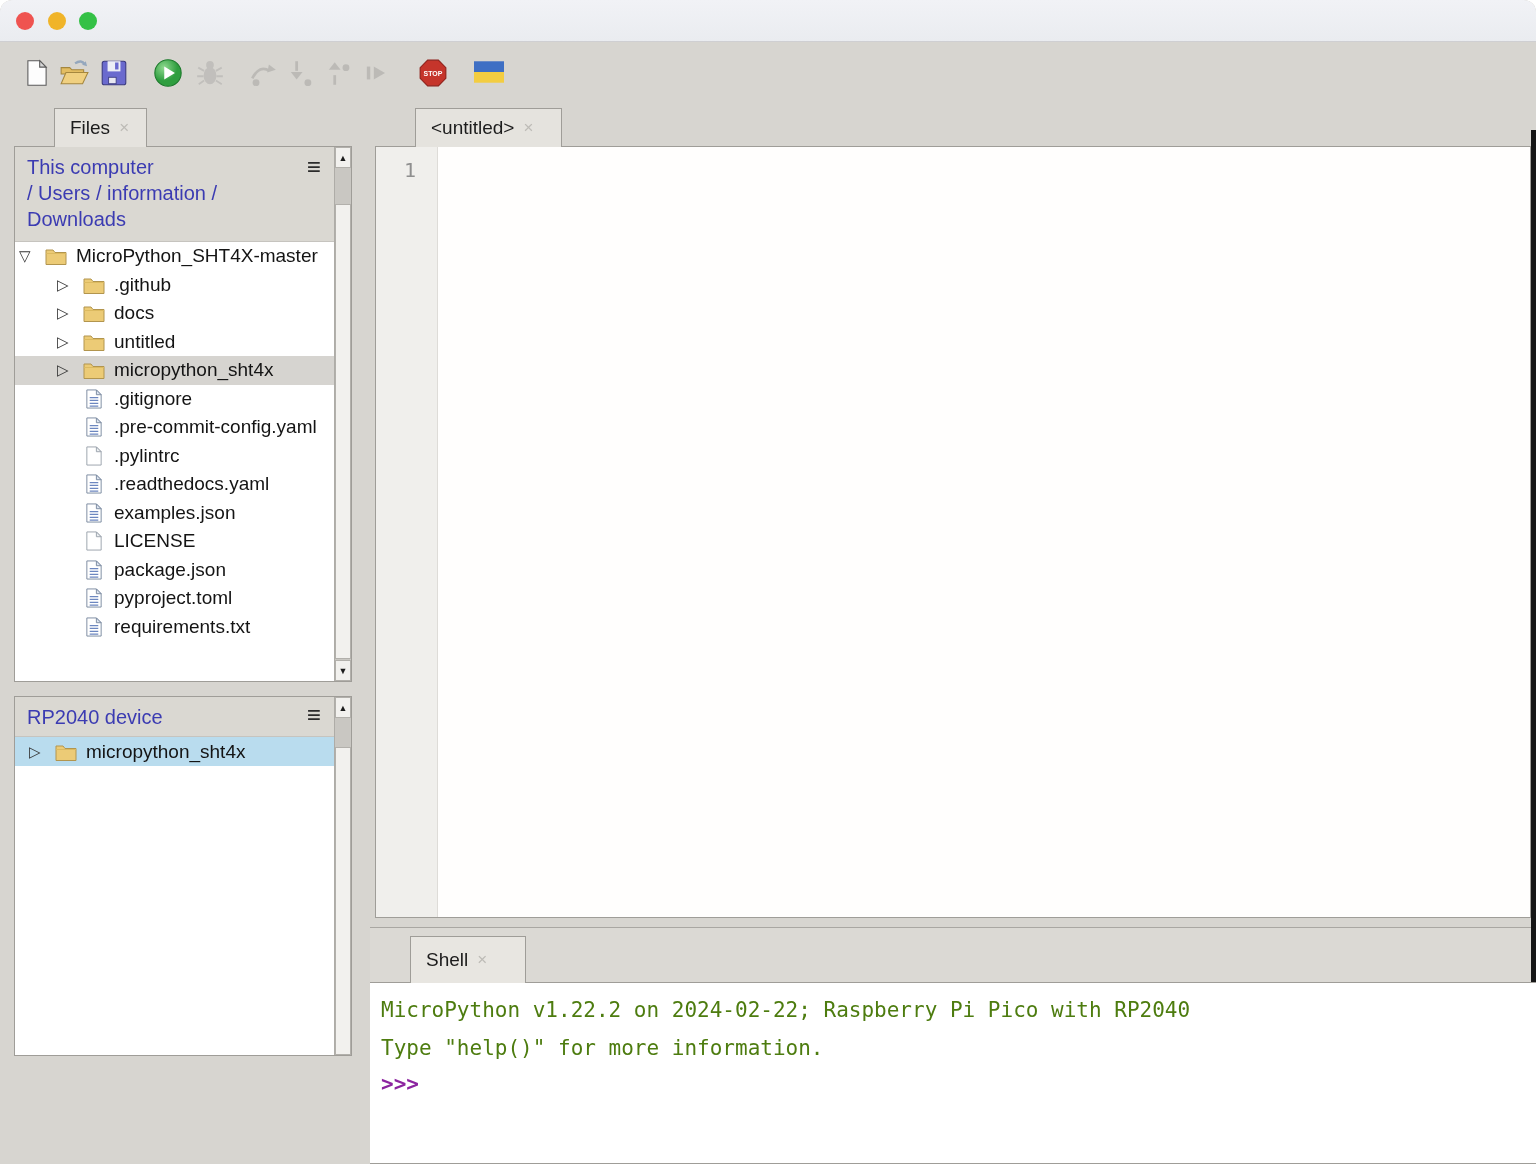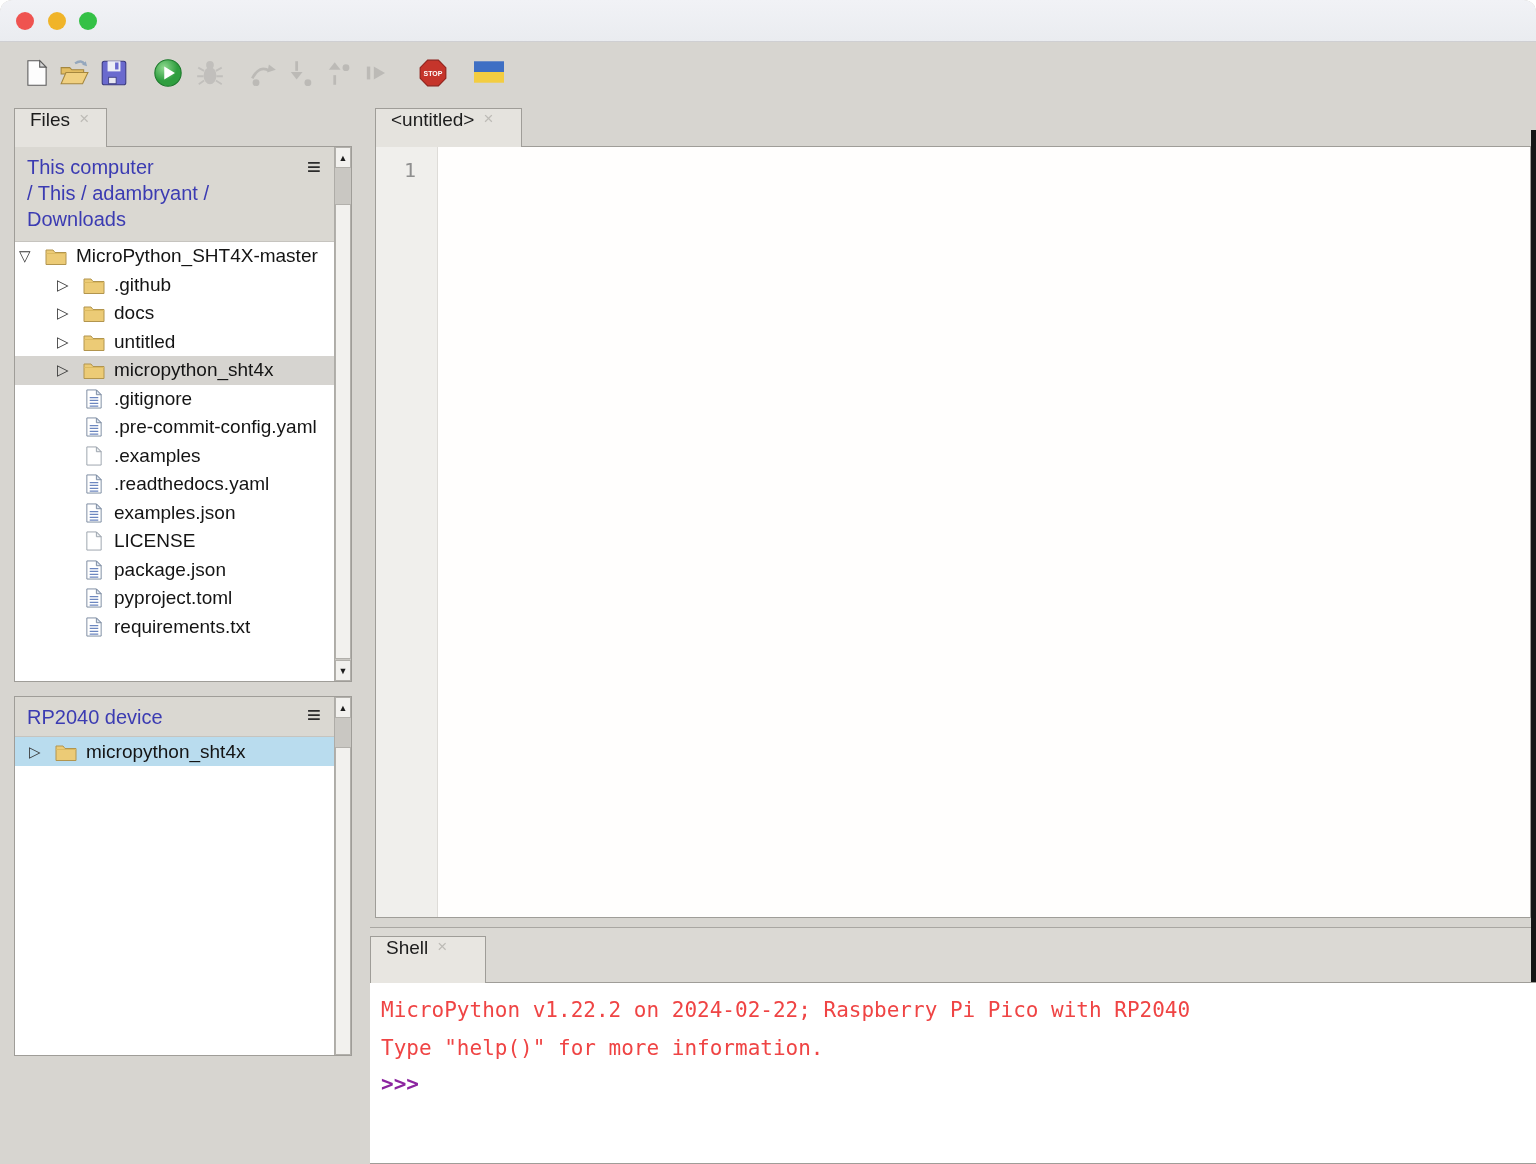--- a/index.html
+++ b/index.html
@@ -19,22 +19,22 @@
   .tl.green  { left:79px; background:#34c146; }
 
   
   #toolbar { position:absolute; left:0; top:43px; width:1536px; height:64px; }
   .tbtn { position:absolute; top:15px; width:30px; height:30px; }
   .tbtn svg { width:100%; height:100%; display:block; }
   .tbtn.disabled { opacity:.28; filter:grayscale(1); }
 
   
   .tab { position:absolute; background:#e5e3de; border:1px solid #9f9d98; border-bottom:none;
-         font-size:19px; color:#1c1c1c; display:flex; align-items:flex-start; padding:0 12px 0 15px;
-         z-index:3; }
+         font-size:19px; color:#1c1c1c; display:flex; align-items:center; padding:0 12px 0 15px;
+         z-index:3;margin-left:40px; }
   .tab .closex { margin-left:9px; color:#bdbbb6; font-size:17px; }
   .panel-body { position:absolute; background:#ffffff; border:1px solid #9f9d98; z-index:1; }
 
   
   #files-tab  { left:14px; top:108px; width:93px; height:39px; }
   #files-body { left:14px; top:146px; width:338px; height:536px; overflow:hidden; }
   .pane-header { background:#dad8d2; border-bottom:1px solid #c6c4bf; position:relative; }
   #files-header { padding:7px 40px 9px 12px; font-size:20px; line-height:26px; color:#3b3bb2; }
   .crumb-line { white-space:nowrap; cursor:pointer; }
   .menu-glyph { position:absolute; top:10px; right:30px; font-size:24px; color:#2b2b2b; line-height:20px; }
@@ -69,21 +69,21 @@
             font-family:"DejaVu Sans Mono", monospace; font-size:20px; color:#8f8f8f;
             text-align:right; padding:11px 21px 0 0; }
   #editarea { flex:1; background:#fffefd; }
 
   
   #shell-band { position:absolute; left:370px; top:927px; width:1166px; height:56px;
                 background:#dbd9d4; border-top:1px solid #a9a7a2; }
   #shell-tab  { left:370px; top:936px; width:116px; height:47px; background:#e8e6e1; }
   #shell-body { left:370px; top:982px; width:1166px; height:182px; border-left:none; border-right:none;
                 padding:8px 0 0 11px; font-family:"DejaVu Sans Mono", monospace; font-size:21px; }
-  .shline { color:#ef4444; line-height:38px; white-space:pre; }
+  .shline { color:#4d7c0f; line-height:38px; white-space:pre; }
   .shline.prompt { color:#8c24a0; font-weight:bold; line-height:34px; }
 
   #right-dark { position:absolute; left:1531px; top:130px; width:5px; height:1034px; background:#161616; }
 </style>
 </head>
 <body>
 
 <div id="window">
 
   <div id="titlebar">
@@ -175,21 +175,21 @@
     </span>
   </div>
 
   <div class="tab" id="files-tab">
     <span>Files</span>
     <span class="closex">×</span>
   </div>
   <div class="panel-body" id="files-body">
     <div class="pane-header" id="files-header">
       <div class="crumb-line">This computer</div>
-      <div class="crumb-line">/ This / adambryant /</div>
+      <div class="crumb-line">/ Users / information /</div>
       <div class="crumb-line">Downloads</div>
       <span class="menu-glyph">≡</span>
     </div>
     <div class="tree">
       <div class="trow root">
         <span class="tri">▽</span>
         <span class="ticon">
             <svg viewBox="0 0 22 19">
               <path d="M1 3.5 h7 l2 2.5 h11 v12 h-20 z" fill="#eccb76" stroke="#b2954e"></path>
               <path d="M1 7 h20" stroke="#dcba60"></path>
@@ -260,21 +260,21 @@
         <span>.pre-commit-config.yaml</span>
       </div>
       <div class="trow">
         <span class="tri"></span>
         <span class="ticon">
             <svg viewBox="0 0 17 21">
               <path d="M1 1 h10 l5 5 v14 h-15 z" fill="#fff" stroke="#9aa2ac"></path>
               <path d="M11 1 l5 5 h-5 z" fill="#eceff2" stroke="#9aa2ac"></path>
             </svg>
           </span>
-        <span>.examples</span>
+        <span>.pylintrc</span>
       </div>
       <div class="trow">
         <span class="tri"></span>
         <span class="ticon">
             <svg viewBox="0 0 17 21">
               <path d="M1 1 h10 l5 5 v14 h-15 z" fill="#fff" stroke="#7a8aa0"></path>
               <path d="M11 1 l5 5 h-5 z" fill="#dce4f0" stroke="#7a8aa0"></path>
               <path d="M4 9 h9 M4 12 h9 M4 15 h9 M4 18 h9" stroke="#6d87c0" stroke-width="1.3"></path>
             </svg>
           </span>

